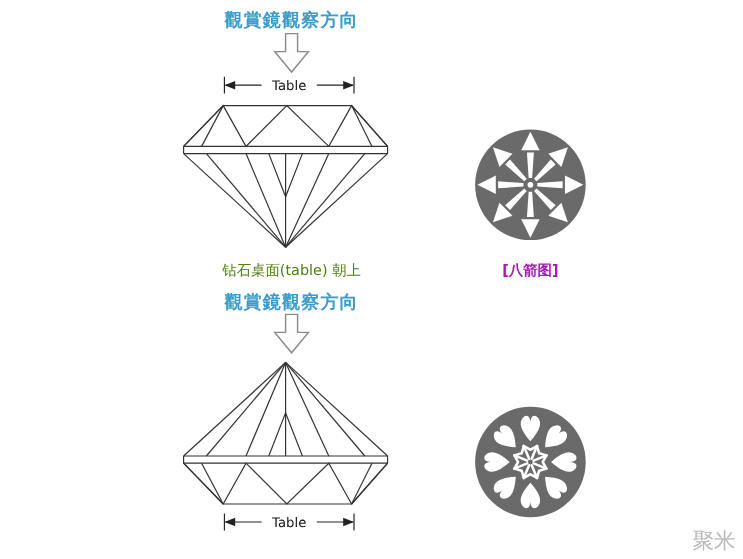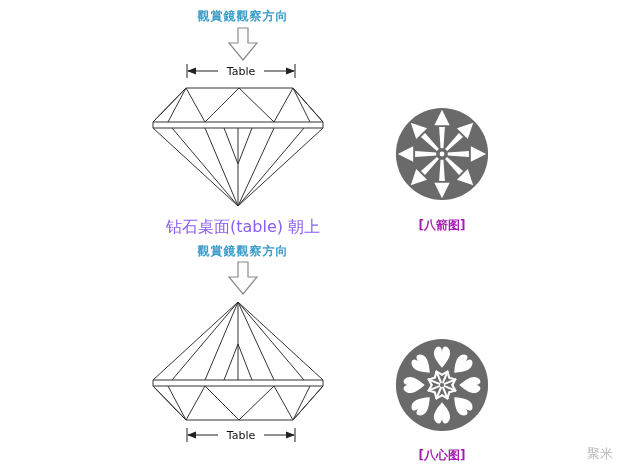--- a/index.html
+++ b/index.html
@@ -6,36 +6,36 @@
   .canvas{
     position:relative;
     width:619px;height:466px;
     background:#ffffff;
     font-family:"DejaVu Sans","Liberation Sans",sans-serif;
     overflow:hidden;
   }
   .abs{position:absolute;}
   .direction-label{
     width:180px;text-align:center;
-    font-size:12px;font-weight:bold;
+    font-size:15px;font-weight:bold;
     color:#3a9cc9;letter-spacing:1px;
   }
   .caption{
     width:190px;text-align:center;
-    font-size:16px;color:#8b5cf6;
+    font-size:12px;color:#4d7c0f;
   }
   .figure-label{
     width:96px;text-align:center;
     font-size:12px;font-weight:bold;color:#a21caf;
   }
   .flip{transform:scaleY(-1);}
   svg{display:block;}
   .watermark{
     right:6px;bottom:3px;
-    font-size:13px;color:#b9b9b9;
+    font-size:18px;color:#b9b9b9;
   }
 </style>
 </head>
 <body>
 
 <div class="canvas">
 
   <div class="abs direction-label" style="left:153px;top:8px;">觀賞鏡觀察方向</div>
 
   <div class="abs" style="left:227px;top:27px;">
@@ -235,17 +235,16 @@
           </g>
         <g transform="rotate(337.5)">
             <line x1="0" y1="-3" x2="0" y2="-15"></line>
             <line x1="0" y1="-15" x2="-4" y2="-10"></line>
             <line x1="0" y1="-15" x2="4" y2="-10"></line>
           </g>
       </g>
     </svg>
   </div>
 
-  <div class="abs figure-label" style="left:394px;top:447px;">[八心图]</div>
 
   <div class="abs watermark">聚米</div>
 
 </div>
 
 </body></html>

